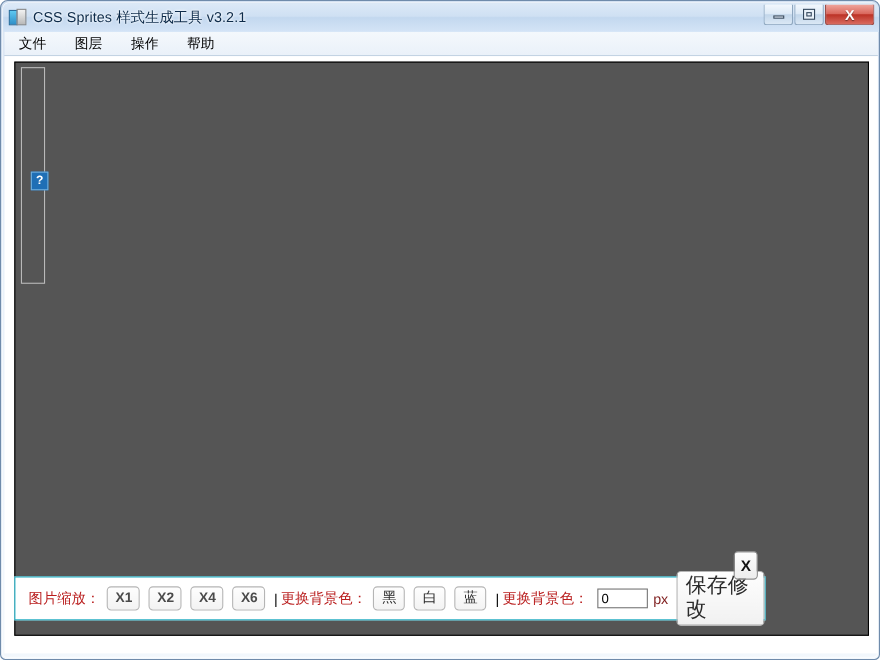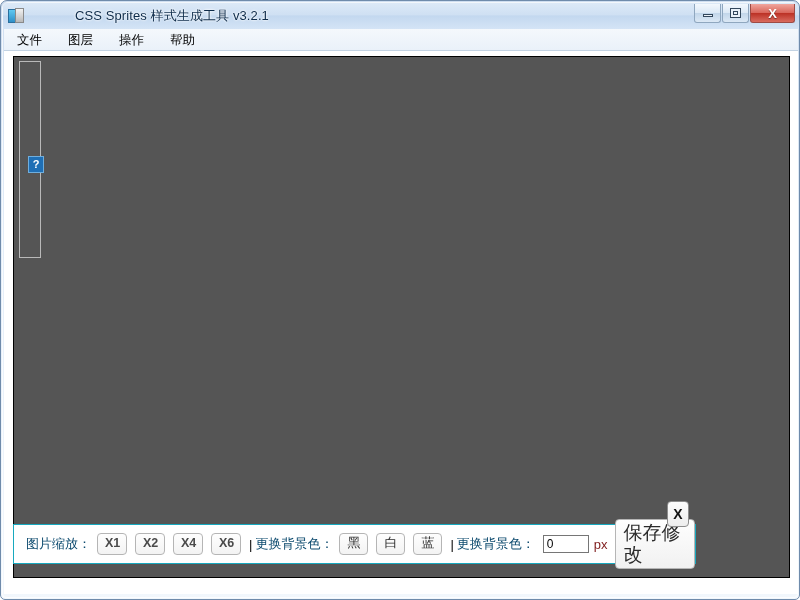--- a/index.html
+++ b/index.html
@@ -42,21 +42,20 @@
     position: absolute;
     left: 2px; top: 2px;
     width: 796px;
     height: 26px;
     box-sizing: border-box;
     background: linear-gradient(to bottom, #dce9f7 0%, #cfe0f3 45%, #c3d8ef 50%, #d4e4f6 100%);
     border-radius: 5px 5px 0 0;
     display: flex;
     align-items: center;
     padding-left: 5px;
-    gap: 45px;
   }
   .app-icon {
     width: 16px; height: 16px;
     margin-right: 6px;
     position: relative;
     flex: 0 0 auto;
   }
   .app-icon .sq1 {
     position: absolute; left: 0; top: 1px;
     width: 8px; height: 14px;
@@ -224,21 +223,21 @@
     height: 40px;
     box-sizing: border-box;
     background: #ffffff;
     border: 1px solid #17a9bf;
     display: flex;
     align-items: center;
     padding-left: 12px;
   }
   .opt-label {
     font-size: 13px;
-    color: #0c4a6e;
+    color: #b91c1c;
     white-space: nowrap;
     margin-right: 6px;
   }
   .zbtn {
     font-family: "Liberation Sans", sans-serif;
     font-size: 12.5px;
     font-weight: bold;
     color: #4b4b4b;
     background: linear-gradient(to bottom, #fefefe 0%, #f3f3f3 100%);
     border: 1px solid #b5b5b5;

